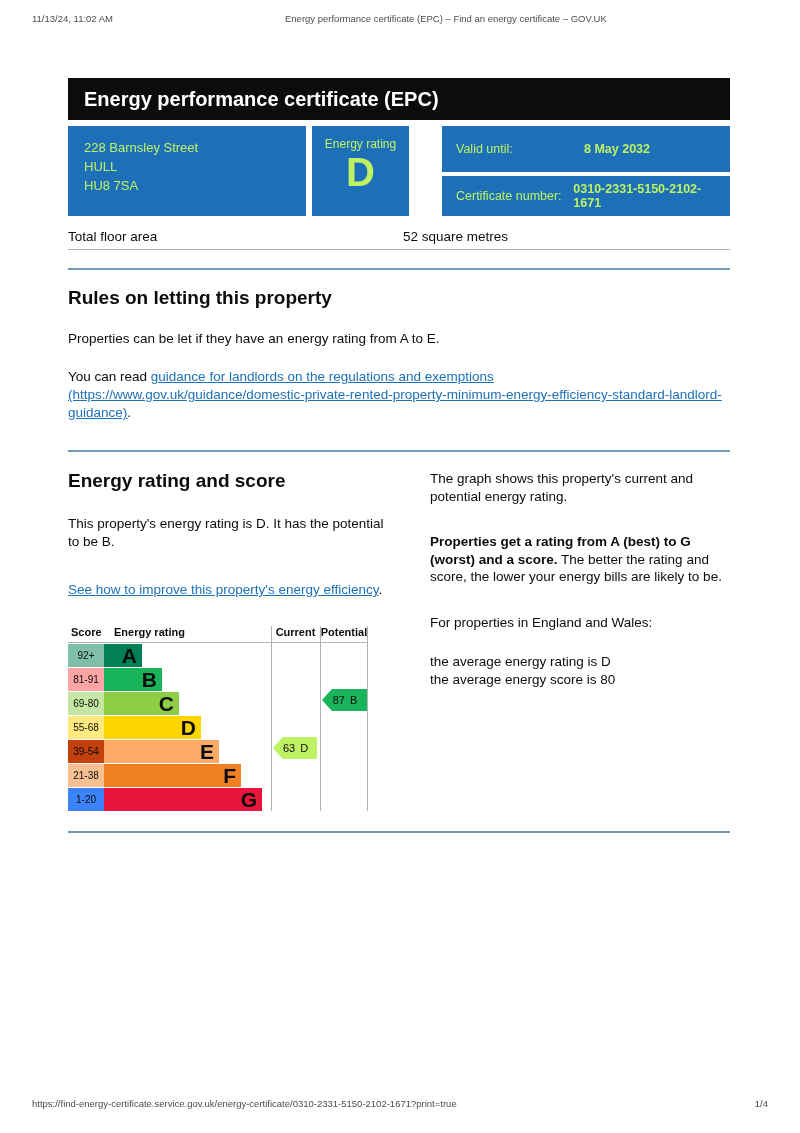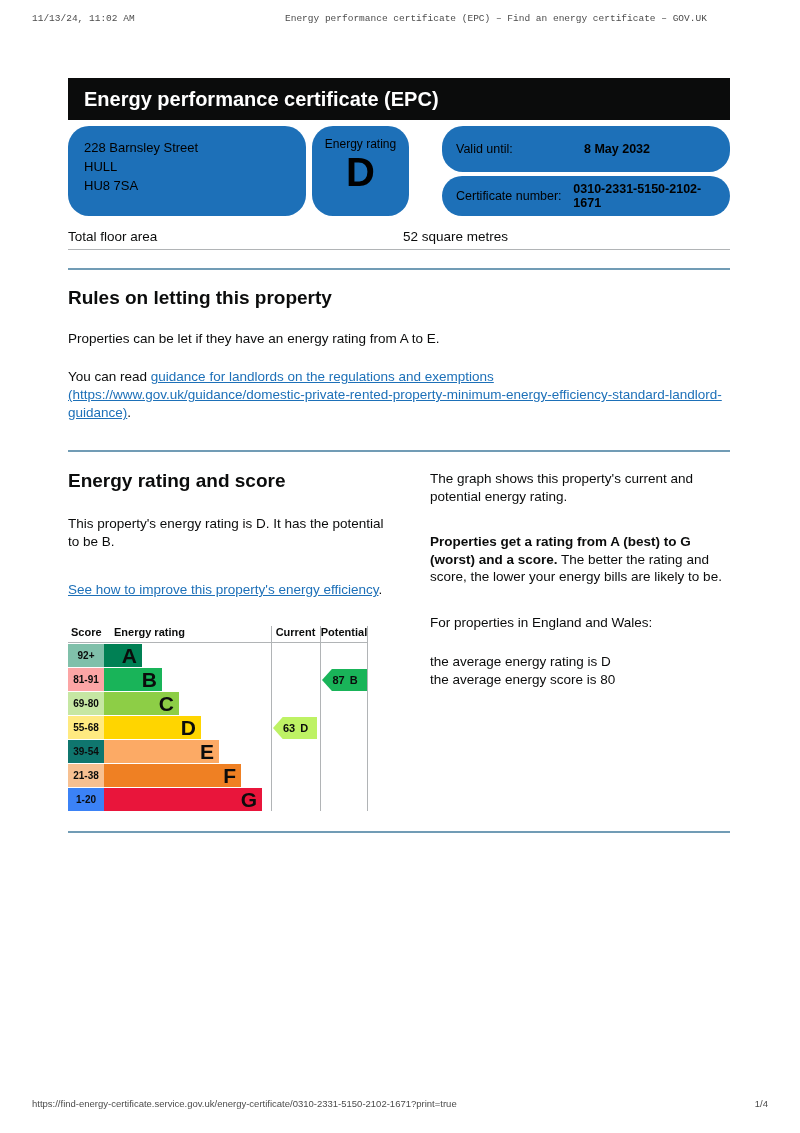--- a/index.html
+++ b/index.html
@@ -2,31 +2,31 @@
 <html><head>
 <meta charset="utf-8">
 <style>
   * { margin:0; padding:0; box-sizing:border-box; }
   html,body { background:#ffffff; }
   body {
     width:800px; height:1133px; position:relative; overflow:hidden;
     font-family:"Liberation Sans","DejaVu Sans",sans-serif; color:#0b0c0c;
   }
   
-  .print-header { position:relative; padding:13px 32px 0; font-size:9.5px; color:#4c4c4c; height:27px;font-family:Liberation Mono, monospace; }
+  .print-header { position:relative; padding:13px 32px 0; font-size:9.5px; color:#4c4c4c; height:27px; }
   .ph-title { position:absolute; left:285px; top:13px; }
   .page-footer { position:absolute; left:32px; right:32px; top:1098px; display:flex; justify-content:space-between; font-size:9.5px; color:#4c4c4c; }
   
   .content { margin:0 70px 0 68px; width:662px; }
   
   .banner { margin-top:51px; height:42px; background:#0b0c0c; color:#ffffff; display:flex; align-items:center; padding:0 16px; }
   .banner h1 { font-size:20px; font-weight:bold; }
   
   .summary-row { display:flex; gap:6px; margin-top:6px; }
-  .blue-box { background:#1d70b8; color:#000000;border-radius:21px; }
+  .blue-box { background:#1d70b8; color:#bef264; }
   .addr-box { width:238px; height:90px; padding:13px 16px; font-size:13px; line-height:1.45; }
   .rating-box { width:97px; height:90px; text-align:center; padding-top:11px; }
   .rating-box .rating-label { font-size:12px; }
   .rating-box .rating-letter { font-size:40px; font-weight:bold; line-height:1.05; }
   .right-boxes { flex:1; display:flex; flex-direction:column; gap:4px;padding-left:27px; }
   .kv-box { display:flex; align-items:center; padding:0 14px; font-size:12.5px; }
   .kv-box .kv-label { width:128px; }
   .kv-box .kv-value { font-weight:bold; }
   .kv-top { height:46px; }
   .kv-bottom { height:40px; }
@@ -58,26 +58,26 @@
   .col-right .rp3 { margin-bottom:22px; }
   .bold { font-weight:bold; }
   
   .epc-chart { position:relative; width:300px; }
   .chart-head { display:flex; height:17px; border-bottom:1px solid #b1b4b6; font-size:11px; font-weight:bold; }
   .h-score { width:36px; padding-left:3px; }
   .h-rating { flex:1; padding-left:10px; }
   .h-current { width:49px; text-align:center; }
   .h-potential { width:48px; text-align:center; }
   .band-row { display:flex; height:24px; align-items:flex-start; }
-  .score-cell { width:36px; height:23px; margin-top:1px; font-size:10px; font-weight:bold; display:flex; align-items:center; justify-content:center; }
+  .score-cell { width:36px; height:23px; margin-top:1px; font-size:10px; font-weight:normal; display:flex; align-items:center; justify-content:center; }
   .band-bar { height:23px; margin-top:1px; display:flex; align-items:center; justify-content:flex-end; padding-right:5px; }
   .band-letter { font-size:21px; font-weight:bold; line-height:1; }
   .vline { position:absolute; top:0; bottom:0; width:1px; background:#b1b4b6; }
   .vl-1 { left:203px; } .vl-2 { left:252px; } .vl-3 { left:299px; }
-  .arrow { position:absolute; height:22px; display:flex; align-items:center; justify-content:center; gap:5px; font-size:11px; font-weight:bold; color:#0b0c0c; padding-left:1px; clip-path:polygon(0 50%, 22% 0, 100% 0, 100% 100%, 22% 100%); }
+  .arrow { position:absolute; height:22px; display:flex; align-items:center; justify-content:center; gap:5px; font-size:11px; font-weight:normal; color:#0b0c0c; padding-left:1px; clip-path:polygon(0 50%, 22% 0, 100% 0, 100% 100%, 22% 100%);margin-top:20px; }
   .current-arrow { left:205px; width:44px; }
   .potential-arrow { left:254px; width:45px; }
 </style>
 </head>
 <body>
 
 <div class="print-header">
   <span>11/13/24, 11:02 AM</span>
   <span class="ph-title">Energy performance certificate (EPC) – Find an energy certificate – GOV.UK</span>
 </div>
@@ -159,21 +159,21 @@
                 <span class="band-letter">C</span>
               </div>
             </div>
             <div class="band-row">
               <div class="score-cell" style="background: rgb(255, 234, 128);">55-68</div>
               <div class="band-bar" style="background: rgb(255, 213, 0); width: 97px;">
                 <span class="band-letter">D</span>
               </div>
             </div>
             <div class="band-row">
-              <div class="score-cell" style="background: #0f766e;">39-54</div>
+              <div class="score-cell" style="background: #c2410c;">39-54</div>
               <div class="band-bar" style="background: rgb(252, 170, 101); width: 115px;">
                 <span class="band-letter">E</span>
               </div>
             </div>
             <div class="band-row">
               <div class="score-cell" style="background: rgb(247, 192, 145);">21-38</div>
               <div class="band-bar" style="background: rgb(239, 128, 35); width: 137px;">
                 <span class="band-letter">F</span>
               </div>
             </div>

